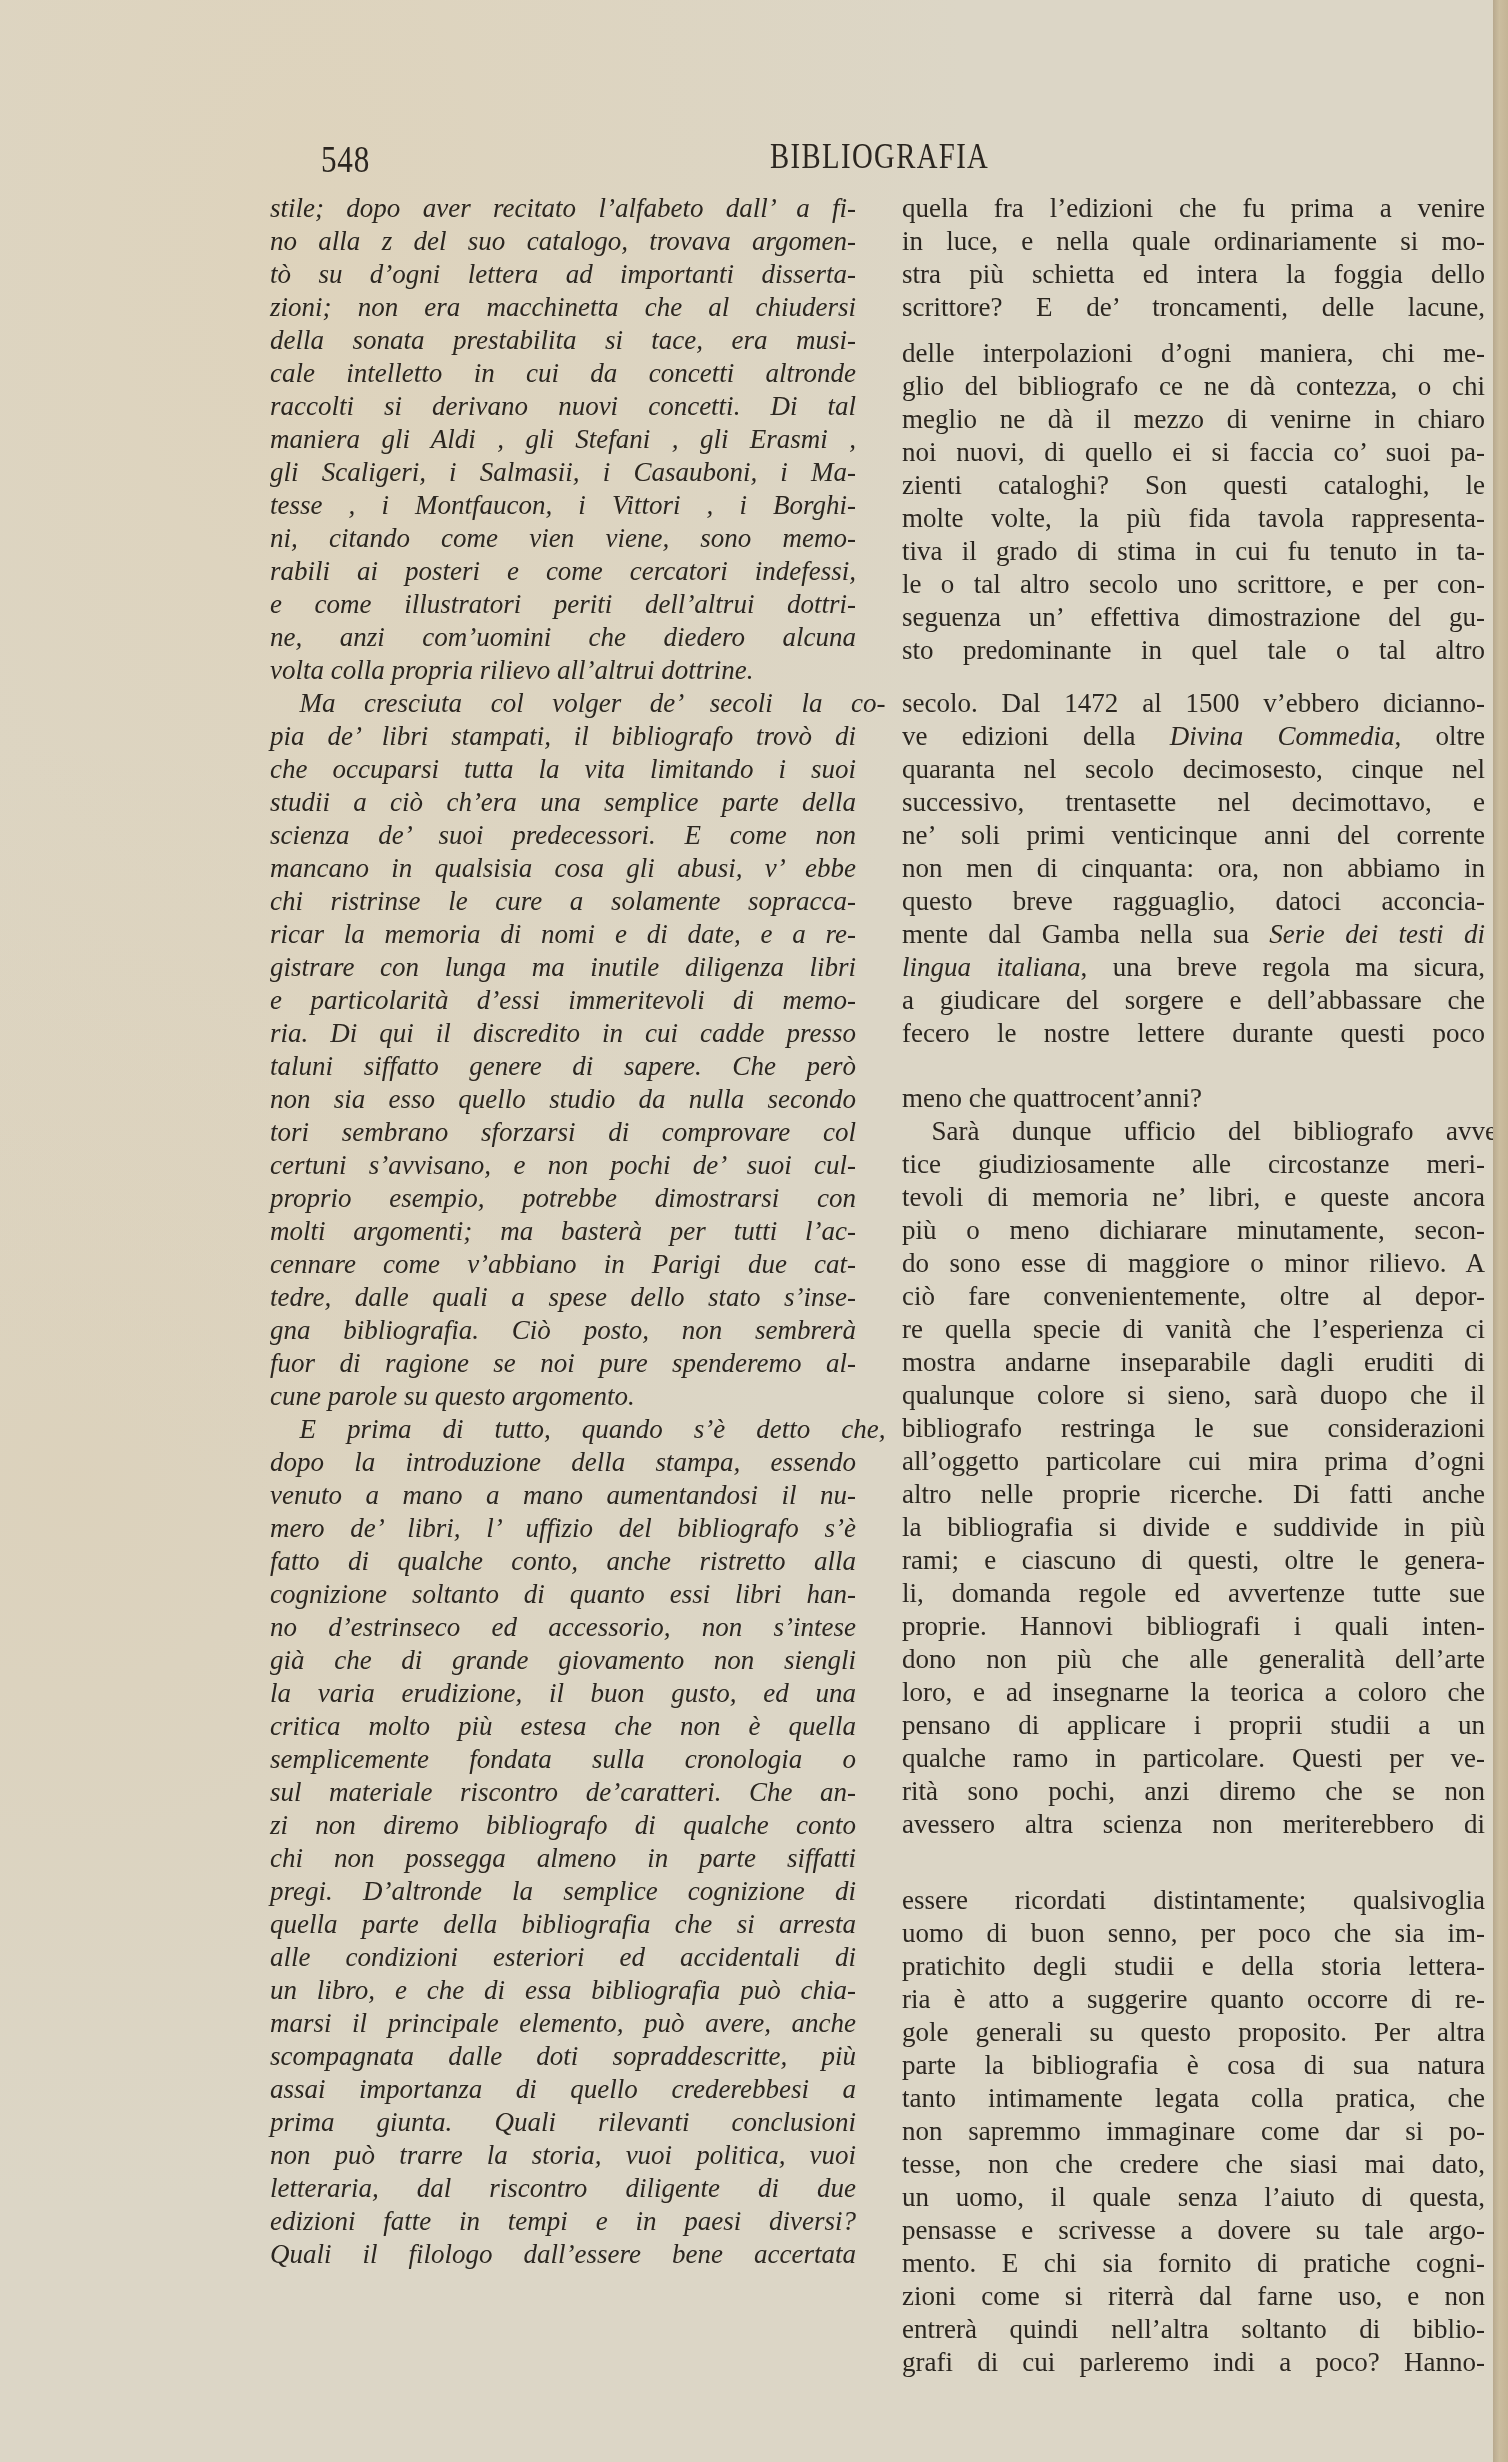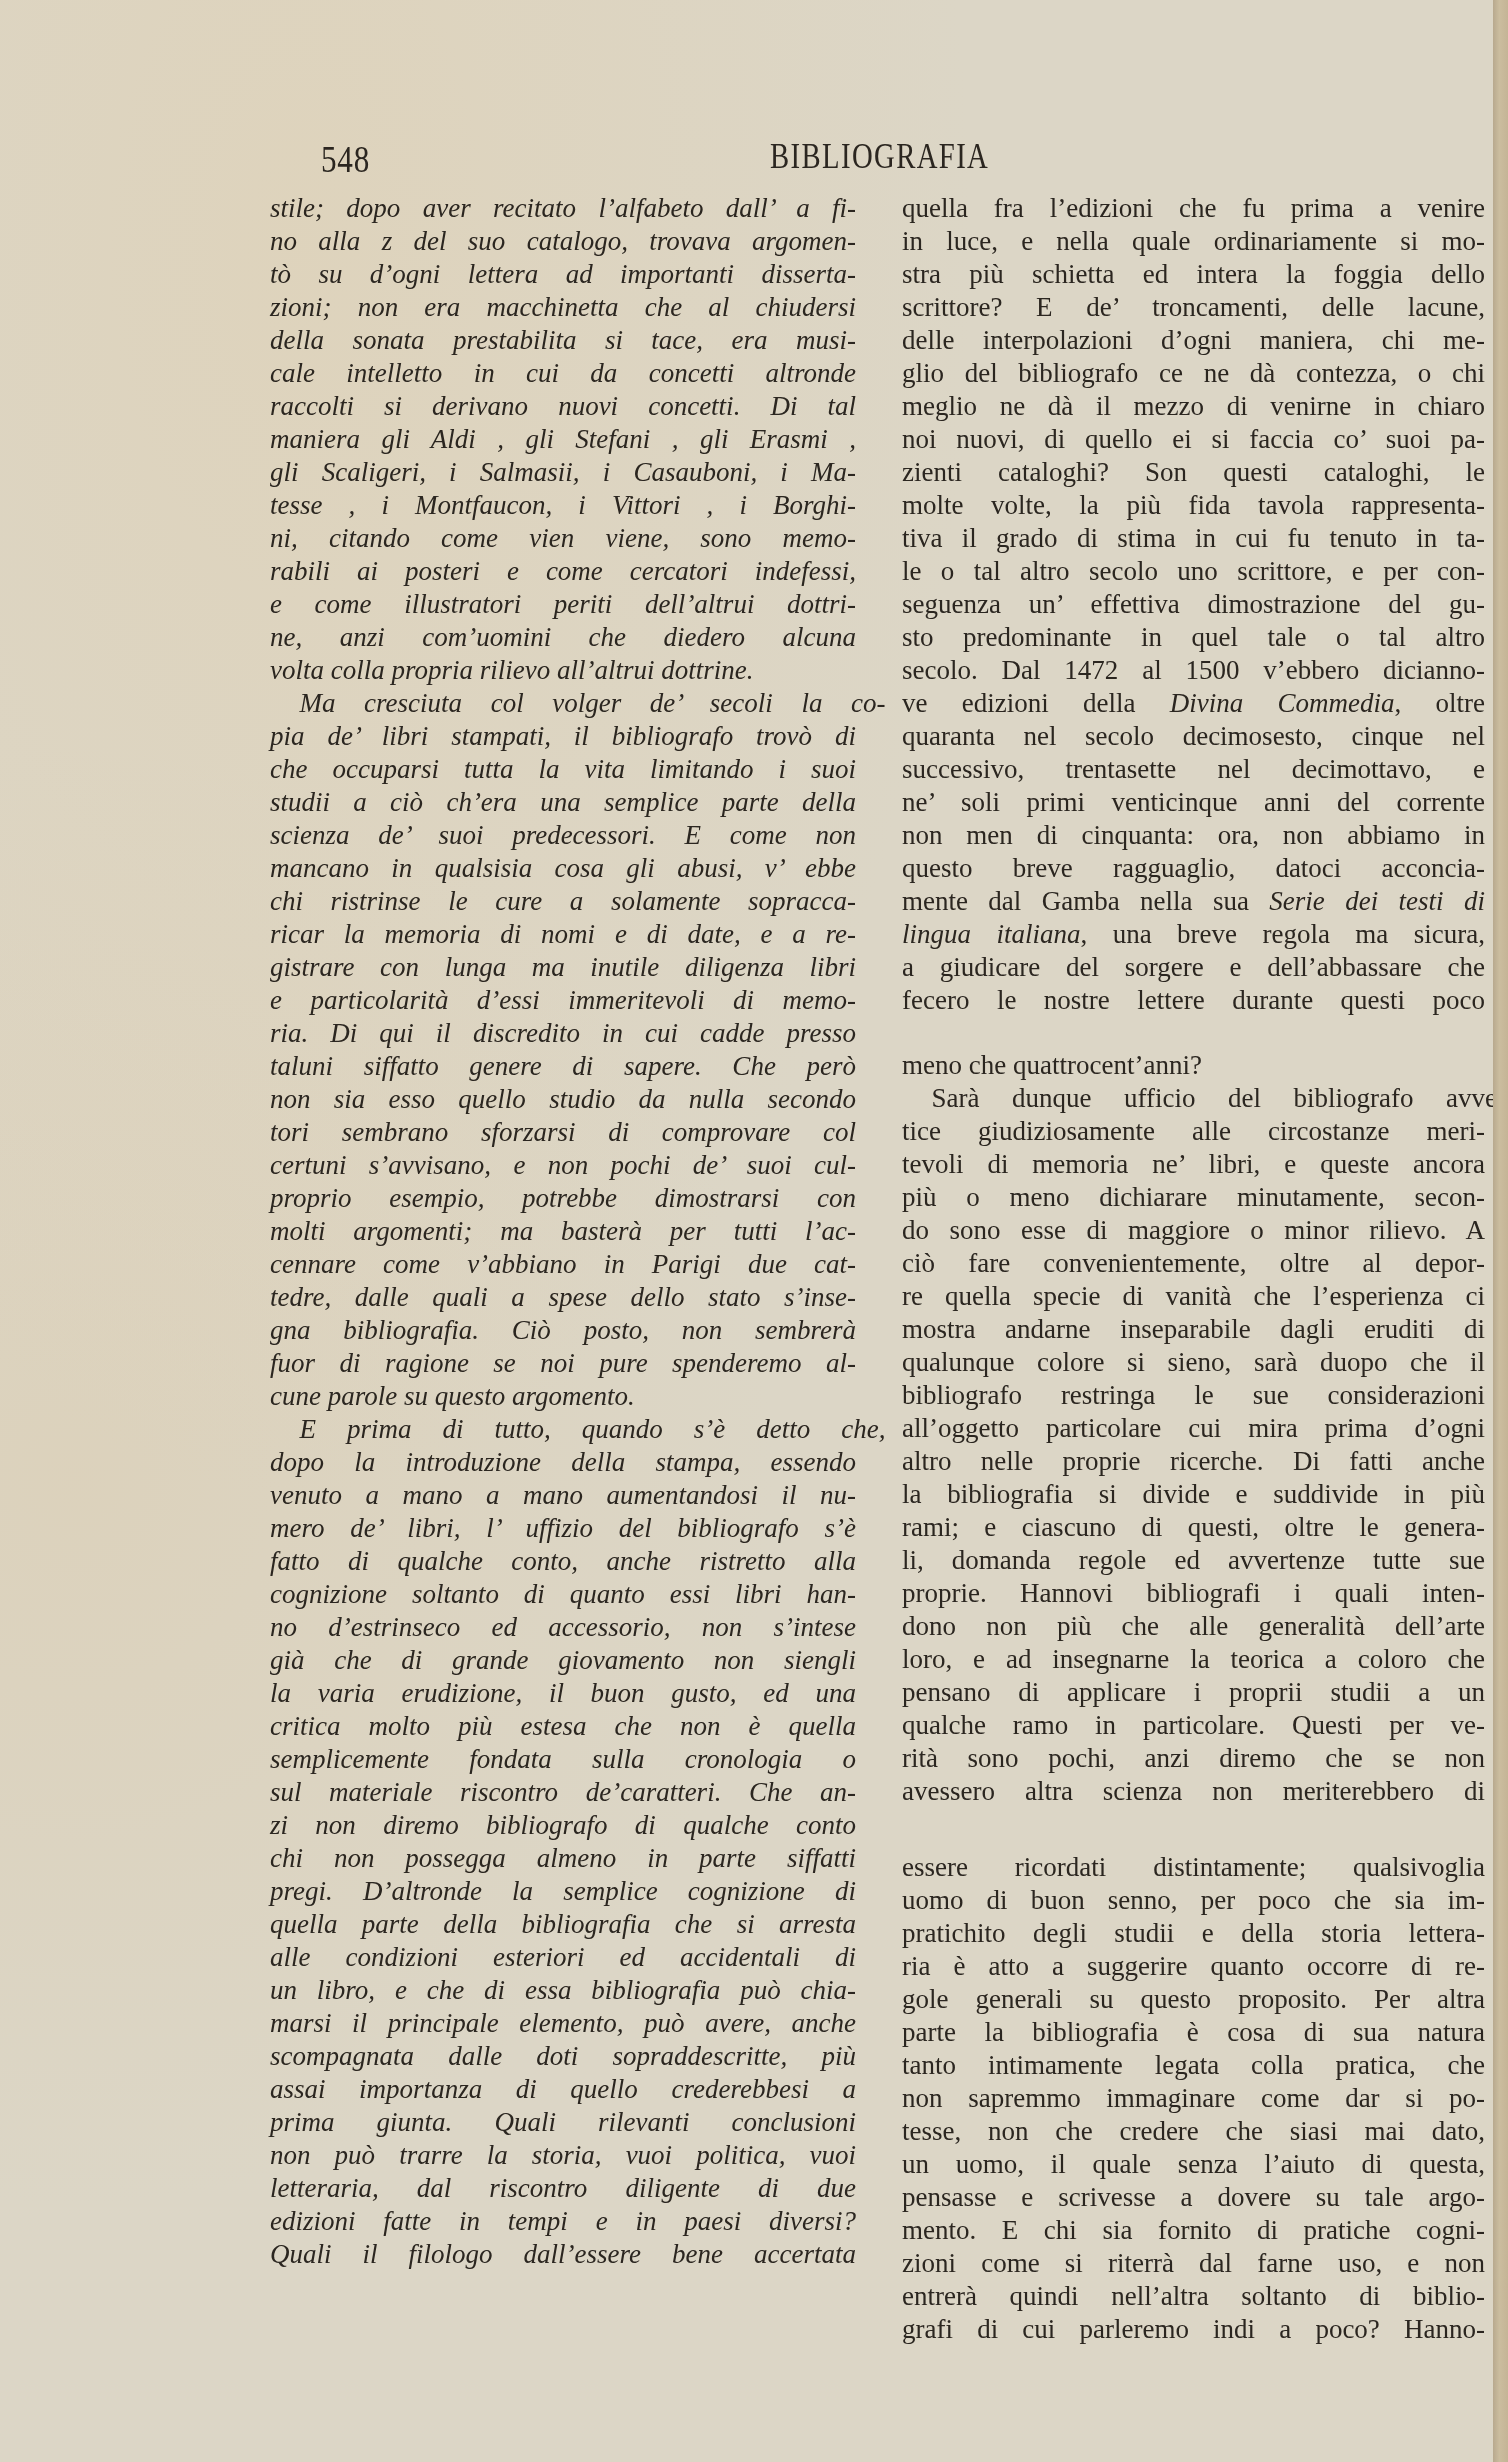--- a/index.html
+++ b/index.html
@@ -119,31 +119,31 @@
       <div class="line" style="width: 586px;">non può trarre la storia, vuoi politica, vuoi</div>
       <div class="line" style="width: 586px;">letteraria, dal riscontro diligente di due</div>
       <div class="line" style="width: 586px;">edizioni fatte in tempi e in paesi diversi?</div>
       <div class="line" style="width: 586px;">Quali il filologo dall’essere bene accertata</div>
     </div>
   <div class="column col-right" id="col-right">
       <div class="line" style="width: 583px;">quella fra l’edizioni che fu prima a venire</div>
       <div class="line" style="width: 583px;">in luce, e nella quale ordinariamente si mo-</div>
       <div class="line" style="width: 583px;">stra più schietta ed intera la foggia dello</div>
       <div class="line" style="width: 583px;">scrittore? E de’ troncamenti, delle lacune,</div>
-      <div class="line" style="width: 583px;">delle interpolazioni d’ogni maniera, chi me-</div>
+      <div class="line" style="width: 583px; margin-top: 13px;">delle interpolazioni d’ogni maniera, chi me-</div>
       <div class="line" style="width: 583px;">glio del bibliografo ce ne dà contezza, o chi</div>
       <div class="line" style="width: 583px;">meglio ne dà il mezzo di venirne in chiaro</div>
       <div class="line" style="width: 583px;">noi nuovi, di quello ei si faccia co’ suoi pa-</div>
       <div class="line" style="width: 583px;">zienti cataloghi? Son questi cataloghi, le</div>
       <div class="line" style="width: 583px;">molte volte, la più fida tavola rappresenta-</div>
       <div class="line" style="width: 583px;">tiva il grado di stima in cui fu tenuto in ta-</div>
       <div class="line" style="width: 583px;">le o tal altro secolo uno scrittore, e per con-</div>
       <div class="line" style="width: 583px;">seguenza un’ effettiva dimostrazione del gu-</div>
       <div class="line" style="width: 583px;">sto predominante in quel tale o tal altro</div>
-      <div class="line" style="width: 583px;">secolo. Dal 1472 al 1500 v’ebbero dicianno-</div>
+      <div class="line" style="width: 583px; margin-top: 20px;">secolo. Dal 1472 al 1500 v’ebbero dicianno-</div>
       <div class="line" style="width: 583px;"><span>ve edizioni della </span><i>Divina Commedia</i><span>, oltre</span></div>
       <div class="line" style="width: 583px;">quaranta nel secolo decimosesto, cinque nel</div>
       <div class="line" style="width: 583px;">successivo, trentasette nel decimottavo, e</div>
       <div class="line" style="width: 583px;">ne’ soli primi venticinque anni del corrente</div>
       <div class="line" style="width: 583px;">non men di cinquanta: ora, non abbiamo in</div>
       <div class="line" style="width: 583px;">questo breve ragguaglio, datoci acconcia-</div>
       <div class="line" style="width: 583px;"><span>mente dal Gamba nella sua </span><i>Serie dei testi di</i><span></span></div>
       <div class="line" style="width: 583px;"><span></span><i>lingua italiana</i><span>, una breve regola ma sicura,</span></div>
       <div class="line" style="width: 583px;">a giudicare del sorgere e dell’abbassare che</div>
       <div class="line" style="width: 583px;">fecero le nostre lettere durante questi poco</div>

